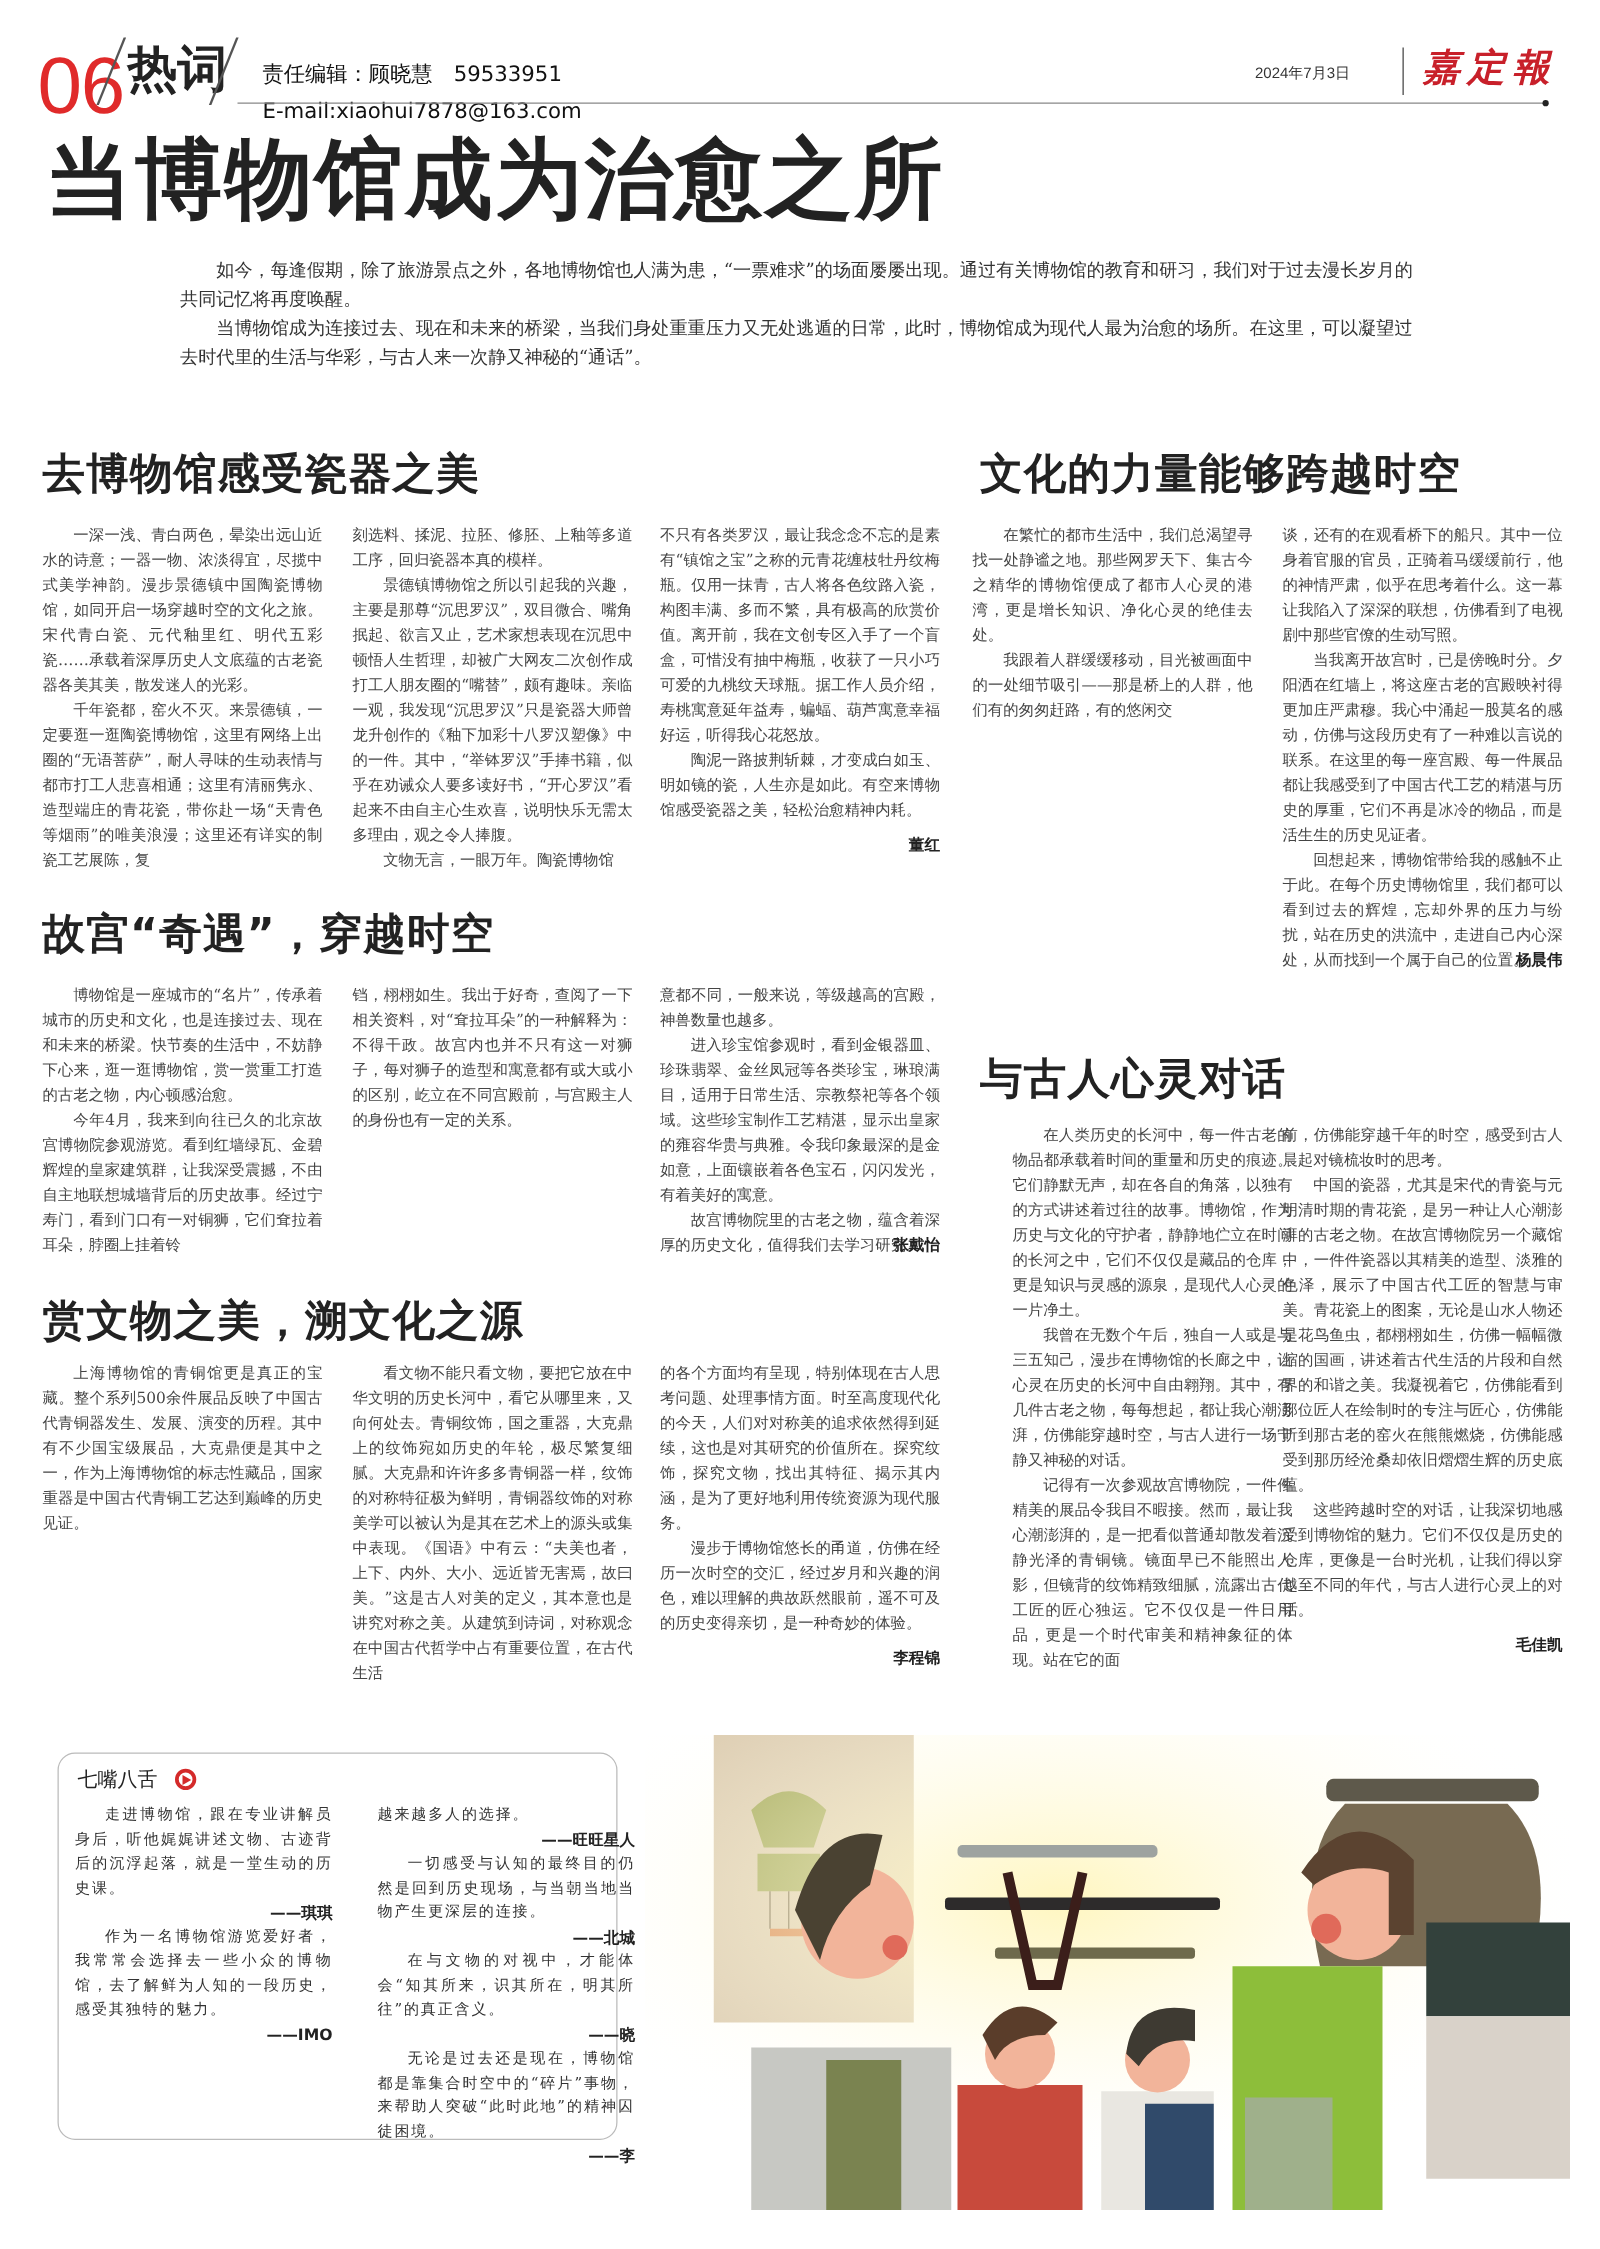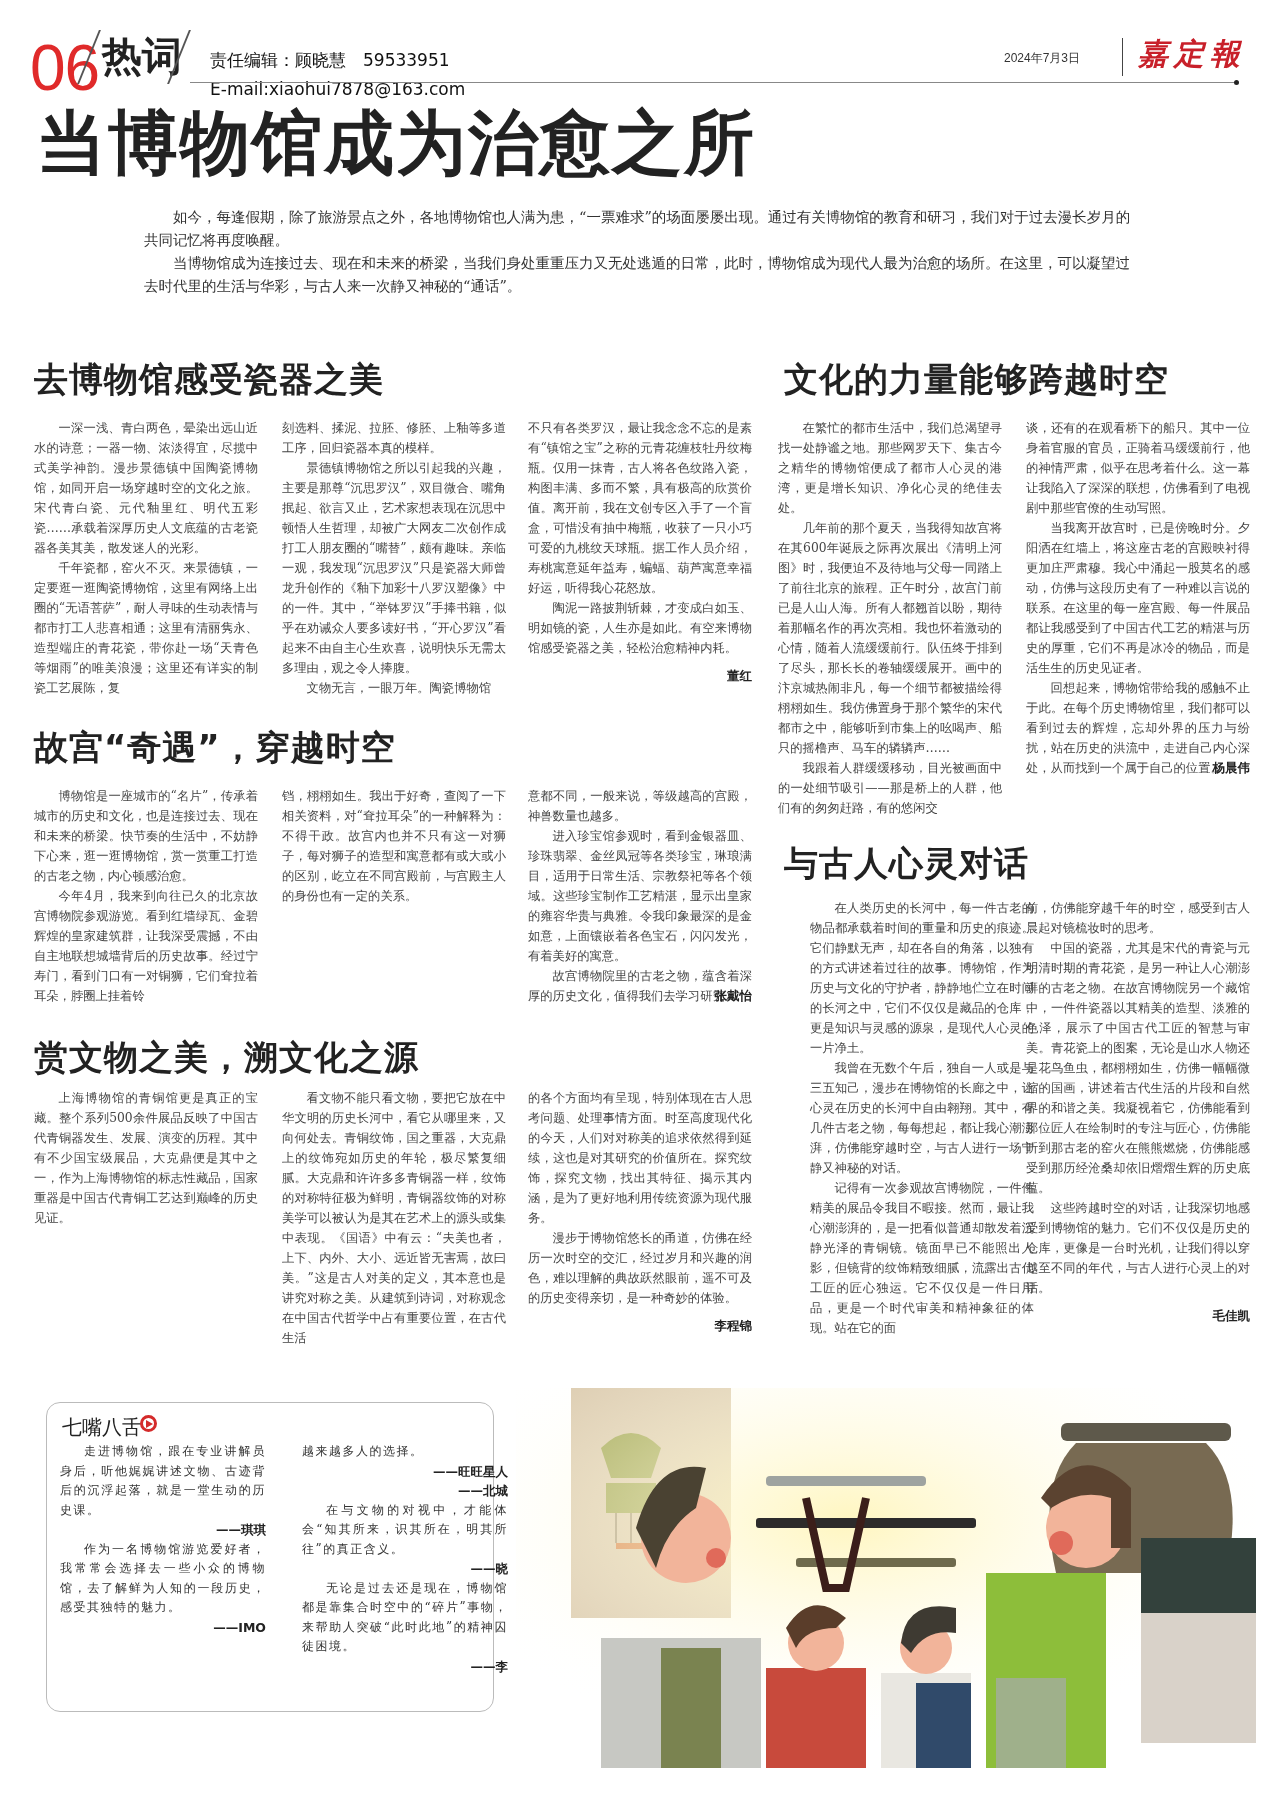--- a/index.html
+++ b/index.html
@@ -31,21 +31,21 @@
   
   .sec-h { font-family: "DejaVu Sans", sans-serif; font-size: 34px; color: #222; line-height: 1; letter-spacing: 1px; }
 
   
   .col { font-size: 12.3px; line-height: 20px; color: #444; text-align: justify; }
   .col p { text-indent: 2em; }
   .byline { text-align: right; font-family: "DejaVu Sans", sans-serif; font-weight: bold; font-size: 12.5px; color: #222; }
 
   
   .qz-box { left: 46px; top: 1402px; width: 448px; height: 310px; border: 1px solid #bbb; border-radius: 14px; background: #fff; }
-  .qz-title { left: 62px; top: 1414px; font-family: "DejaVu Sans", sans-serif; font-size: 20px; color: #222; }
+  .qz-title { left: 62px; top: 1414px; font-family: "DejaVu Sans", sans-serif; font-size: 16px; color: #222; }
   .qz-icon { left: 140px; top: 1415px; width: 17px; height: 17px; border-radius: 50%; border: 3px solid #d42a2a; }
   .qz-icon::after { content: ""; position: absolute; left: 3px; top: 2px; border-left: 7px solid #d42a2a; border-top: 4.5px solid transparent; border-bottom: 4.5px solid transparent; }
   .qz-col { font-family: "DejaVu Serif", serif; font-size: 12px; line-height: 19.5px; color: #333; letter-spacing: 1.5px; text-align: justify; }
   .qz-col p { text-indent: 2em; }
   .qz-sig { text-align: right; font-family: "DejaVu Sans", sans-serif; font-weight: bold; font-size: 12.5px; color: #222; letter-spacing: 0; }
 
   
   .illus { left: 516px; top: 1388px; width: 740px; height: 380px; overflow: hidden; }
 </style>
 </head>
@@ -112,21 +112,20 @@
 </div>
 <div class="abs col" style="left:528px; top:1088px; width:224px;">
   <p style="text-indent:0">的各个方面均有呈现，特别体现在古人思考问题、处理事情方面。时至高度现代化的今天，人们对对称美的追求依然得到延续，这也是对其研究的价值所在。探究纹饰，探究文物，找出其特征、揭示其内涵，是为了更好地利用传统资源为现代服务。</p>
   <p>漫步于博物馆悠长的甬道，仿佛在经历一次时空的交汇，经过岁月和兴趣的润色，难以理解的典故跃然眼前，遥不可及的历史变得亲切，是一种奇妙的体验。</p>
   <div class="byline" style="margin-top:8px;">李程锦</div>
 </div>
 
 <h2 class="abs sec-h" style="left:784px; top:362px;">文化的力量能够跨越时空</h2>
 <div class="abs col" style="left:778px; top:418px; width:224px;">
   <p>在繁忙的都市生活中，我们总渴望寻找一处静谧之地。那些网罗天下、集古今之精华的博物馆便成了都市人心灵的港湾，更是增长知识、净化心灵的绝佳去处。</p>
-  <p>几年前的那个夏天，当我得知故宫将在其600年诞辰之际再次展出《清明上河图》时，我便迫不及待地与父母一同踏上了前往北京的旅程。正午时分，故宫门前已是人山人海。所有人都翘首以盼，期待着那幅名作的再次亮相。我也怀着激动的心情，随着人流缓缓前行。队伍终于排到了尽头，那长长的卷轴缓缓展开。画中的汴京城热闹非凡，每一个细节都被描绘得栩栩如生。我仿佛置身于那个繁华的宋代都市之中，能够听到市集上的吆喝声、船只的摇橹声、马车的辚辚声……</p>
   <p>我跟着人群缓缓移动，目光被画面中的一处细节吸引——那是桥上的人群，他们有的匆匆赶路，有的悠闲交</p>
 </div>
 <div class="abs col" style="left:1026px; top:418px; width:224px;">
   <p style="text-indent:0">谈，还有的在观看桥下的船只。其中一位身着官服的官员，正骑着马缓缓前行，他的神情严肃，似乎在思考着什么。这一幕让我陷入了深深的联想，仿佛看到了电视剧中那些官僚的生动写照。</p>
   <p>当我离开故宫时，已是傍晚时分。夕阳洒在红墙上，将这座古老的宫殿映衬得更加庄严肃穆。我心中涌起一股莫名的感动，仿佛与这段历史有了一种难以言说的联系。在这里的每一座宫殿、每一件展品都让我感受到了中国古代工艺的精湛与历史的厚重，它们不再是冰冷的物品，而是活生生的历史见证者。</p>
   <p>回想起来，博物馆带给我的感触不止于此。在每个历史博物馆里，我们都可以看到过去的辉煌，忘却外界的压力与纷扰，站在历史的洪流中，走进自己内心深处，从而找到一个属于自己的位置。</p>
   <div class="byline" style="margin-top:-20px;">杨晨伟</div>
 </div>
 
 <h2 class="abs sec-h" style="left:784px; top:846px;">与古人心灵对话</h2>
@@ -201,18 +200,19 @@
 
 <div class="abs qz-col" style="left:60px; top:1442px; width:206px;">
   <p>走进博物馆，跟在专业讲解员身后，听他娓娓讲述文物、古迹背后的沉浮起落，就是一堂生动的历史课。</p>
   <div class="qz-sig">——琪琪</div>
   <p>作为一名博物馆游览爱好者，我常常会选择去一些小众的博物馆，去了解鲜为人知的一段历史，感受其独特的魅力。</p>
   <div class="qz-sig">——IMO</div>
 </div>
 <div class="abs qz-col" style="left:302px; top:1442px; width:206px;">
   <p style="text-indent:0">越来越多人的选择。</p>
   <div class="qz-sig">——旺旺星人</div>
+  <p>一切感受与认知的最终目的仍然是回到历史现场，与当朝当地当物产生更深层的连接。</p>
   <div class="qz-sig">——北城</div>
   <p>在与文物的对视中，才能体会“知其所来，识其所在，明其所往”的真正含义。</p>
   <div class="qz-sig">——晓</div>
   <p>无论是过去还是现在，博物馆都是靠集合时空中的“碎片”事物，来帮助人突破“此时此地”的精神囚徒困境。</p>
   <div class="qz-sig">——李</div>
 </div>
 
 </body></html>

